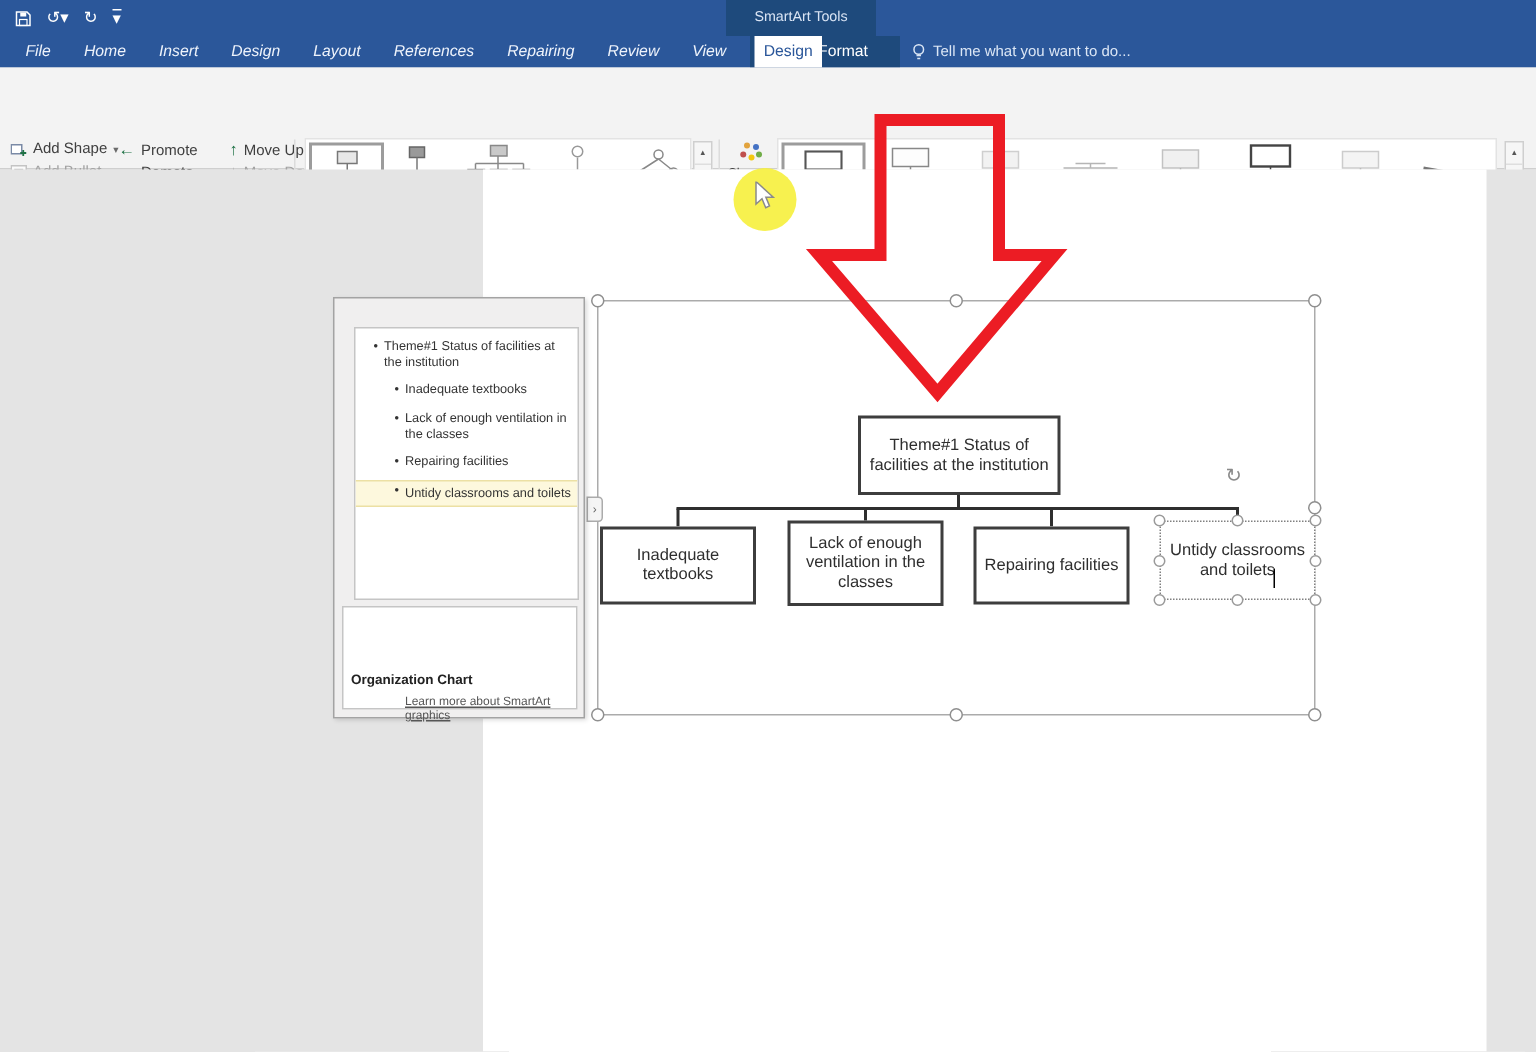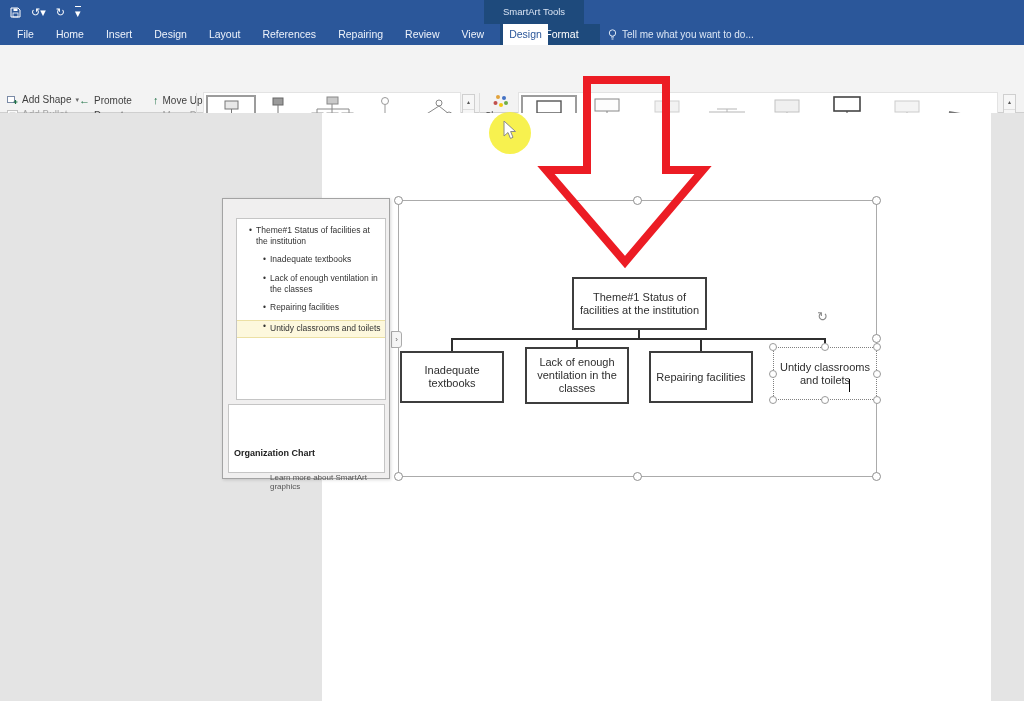--- a/index.html
+++ b/index.html
@@ -8,21 +8,21 @@
 
   
   .titlebar { position:absolute; left:0; top:0; width:1024px; height:24px; background:#2b579a; color:#fff; }
   .qat { position:absolute; left:10px; top:0; height:24px; display:flex; align-items:center; gap:10px; }
   .qat span, .qat svg { color:#fff; font-size:11px; line-height:1; }
   .doc-title { position:absolute; left:150px; top:0; width:300px; height:24px; line-height:24px; text-align:center; font-size:10.5px; color:#fff; white-space:nowrap; }
   .ctx-band { position:absolute; left:484px; top:0; width:100px; height:24px; background:#1e4a7c; text-align:center; line-height:24px; font-size:9.5px; color:#d9e4f4; }
 
   
   .tabrow { position:absolute; left:0; top:24px; width:1024px; height:21px; background:#2b579a; }
-  .tabs { display:flex; padding-left:6px; height:21px; }
+  .tabs { display:flex; padding-left:6px; height:21px;font-style:italic; }
   .tab { padding:0 11px; line-height:21px; font-size:10.5px; color:#eef3fb; white-space:nowrap; }
   .ctx-band2 { position:absolute; left:500px; top:0; width:100px; height:21px; background:#1e4a7c; }
   .ctx-tab { position:absolute; top:0; height:21px; line-height:21px; font-size:10.5px; text-align:center; }
   .ctx-design { left:503px; width:45px; background:#fff; color:#2b579a; }
   .ctx-format { left:538px; width:48px; color:#fff; }
   .tellme { position:absolute; left:608px; top:0; height:21px; display:flex; align-items:center; gap:5px; font-size:10px; color:#dbe6f5; }
 
   
   .ribbon { position:absolute; left:0; top:45px; width:1024px; height:68px; background:#f3f3f3; border-bottom:1px solid #cfcfcf; }
   .rbtn { position:absolute; display:flex; align-items:center; gap:4px; font-size:10px; color:#3f3f3f; padding:1px 3px; white-space:nowrap; }
@@ -64,21 +64,21 @@
   .tp-close { position:absolute; right:5px; top:2px; font-size:11px; color:#555; }
   .tp-list { position:absolute; left:13px; top:19px; width:150px; height:182px; background:#fff; border:1px solid #c5c5c5; padding-top:6px; overflow:hidden; }
   .tp-item { position:relative; font-size:8.5px; color:#333; line-height:1.32; margin-bottom:7px; }
   .tp-item .blt { position:absolute; top:0; }
   .tp-item.l1 { padding-left:19px; padding-right:4px; } .tp-item.l1 .blt { left:12px; }
   .tp-item.l2 { padding-left:33px; padding-right:4px; } .tp-item.l2 .blt { left:26px; }
   .tp-item.hl { background:#fdf8dd; border-top:1px solid #ece0a4; border-bottom:1px solid #ece0a4; padding-top:2px; padding-bottom:2px; margin-bottom:0; }
   .tp-info { position:absolute; left:5px; top:205px; width:157px; height:69px; background:#fff; border:1px solid #c5c5c5; padding:3px 5px; }
   .tp-info-title { font-size:9px; font-weight:bold; color:#222; margin-bottom:2px;margin-top:40px; }
   .tp-info-desc { font-size:8px; color:#4a4a4a; line-height:1.27; }
-  .tp-info-link { font-size:8px; color:#565656; margin-top:13px; display:inline-block;padding-left:36px; }
+  .tp-info-link { font-size:8px; color:#565656; text-decoration:underline; margin-top:3px; display:inline-block;padding-left:36px; }
 
   
   .arrow-layer { position:absolute; left:0; top:0; width:1024px; height:701px; pointer-events:none; z-index:60; }
   .click-glow { position:absolute; left:489px; top:112px; width:42px; height:42px; border-radius:50%; background:rgba(246,240,60,0.9); z-index:61; }
   .click-glow svg { position:absolute; left:14px; top:9px; }
 </style>
 </head>
 <body>
 
 <div id="app">

